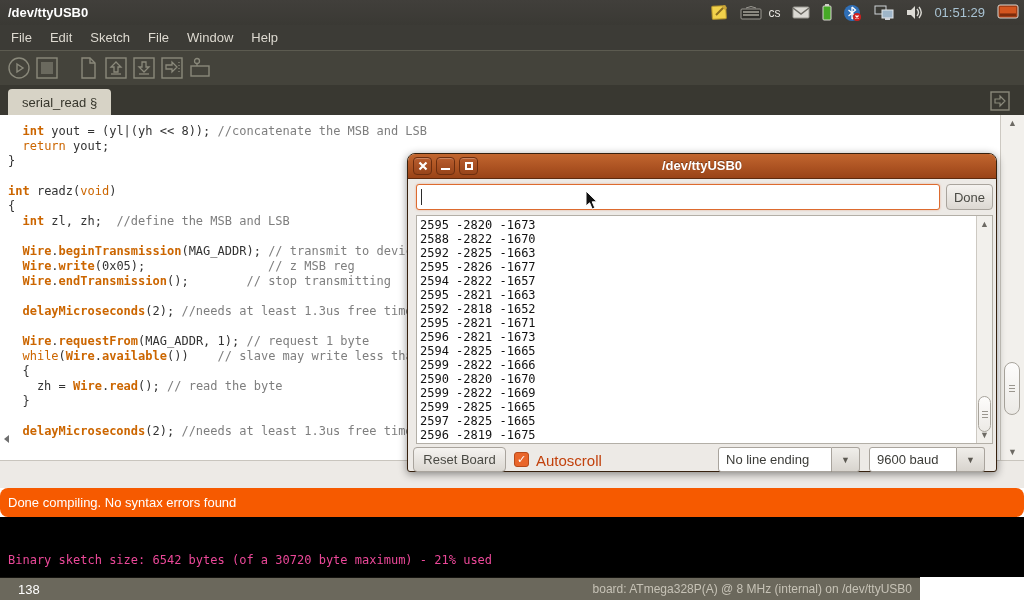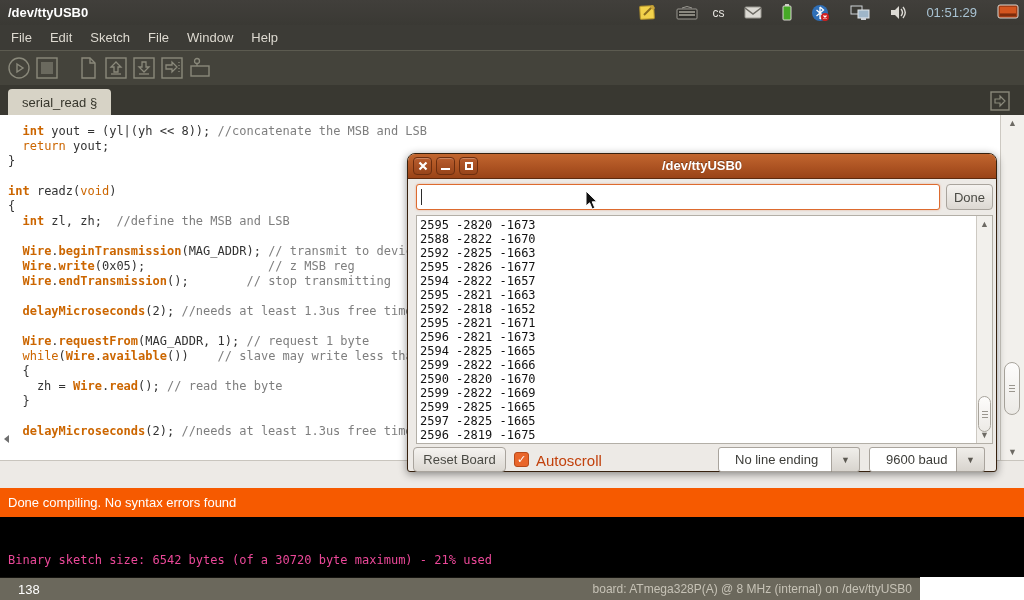--- a/index.html
+++ b/index.html
@@ -4,21 +4,21 @@
 <style>
   * { margin:0; padding:0; box-sizing:border-box; }
   body { background:#222; }
   .screen { position:relative; width:1024px; height:600px; overflow:hidden;
             font-family:"Liberation Sans", sans-serif; background:#ffffff; }
 
   
   .top-panel { position:absolute; left:0; top:0; width:1024px; height:25px;
                background:linear-gradient(#413f3b,#3a3934); display:flex; align-items:center; }
   .win-title { color:#ffffff; font-weight:bold; font-size:13px; padding-left:8px; }
-  .tray { position:absolute; right:0; top:0; height:25px; display:flex; align-items:center; gap:20px; padding-right:5px; }
+  .tray { position:absolute; right:0; top:0; height:25px; display:flex; align-items:center; gap:12px; padding-right:5px; }
   .kb-label { color:#e8e6e1; font-size:12px; margin-left:-6px; }
   .clock { color:#a9c3d3; font-size:13px; }
 
   
   .menu-bar { position:absolute; left:0; top:25px; width:1024px; height:25px;
               background:#3c3b36; display:flex; align-items:center; padding-left:2px; }
   .menu-item { color:#dedad1; font-size:13px; padding:4px 9px; cursor:default; }
 
   
   .toolbar { position:absolute; left:0; top:50px; width:1024px; height:35px;
@@ -51,21 +51,21 @@
   .sb-arrow { color:#6d6a64; font-size:9px; text-align:center; width:100%; position:absolute; }
   .thumb { position:absolute; left:3px; width:16px; background:linear-gradient(#fdfcfb,#eceae6);
            border:1px solid #a8a49c; border-radius:8px; display:flex; flex-direction:column;
            align-items:center; justify-content:center; gap:2px; }
   .thumb i { display:block; width:6px; height:1px; background:#9a968e; }
 
   
   .hscroll-strip { position:absolute; left:0; top:460px; width:1024px; height:28px;
                    background:#edeae6; border-top:1px solid #c9c5be; }
   .compile-bar { position:absolute; left:0; top:488px; width:1024px; height:29px;
-                 background:#f65a00; color:#ffffff; font-size:13px; display:flex; align-items:center; padding-left:8px; }
+                 background:#f65a00; color:#ffffff; font-size:13px; display:flex; align-items:center; padding-left:8px;border-radius:8px; }
   .console { position:absolute; left:0; top:517px; width:1024px; height:60px; background:#000000; }
   .console-text { position:absolute; left:8px; top:36px; color:#ec4899;
                   font-family:"DejaVu Sans Mono", monospace; font-size:12px; }
   .footer { position:absolute; left:0; top:577px; width:920px; height:23px;
             background:#6b685c; border-top:1px solid #14130f; display:flex; align-items:center; }
   .footer-line { color:#ffffff; font-size:13px; padding-left:18px; }
   .footer-board { position:absolute; right:8px; color:#c6c2b6; font-size:12px; }
 
   
   .serial-win { position:absolute; left:407px; top:153px; width:590px; height:319px;
@@ -99,21 +99,21 @@
                   background:#f2f0ec; border-left:1px solid #cdc9c2; }
 
   .sw-reset { position:absolute; left:5px; top:293px; width:93px; height:25px;
               background:linear-gradient(#f5f3f0,#dcd8d2); border:1px solid #a9a49d; border-radius:4px;
               color:#4a4a44; font-size:13px; }
   .sw-checkbox { position:absolute; left:106px; top:298px; width:15px; height:15px;
                  background:#e9662b; border:1px solid #b84a1a; border-radius:3px;
                  color:#ffffff; font-size:11px; line-height:13px; text-align:center; }
   .sw-autoscroll { position:absolute; left:128px; top:298px; font-size:15px; color:#c2410c; }
   .dd-box { position:absolute; top:293px; height:25px; background:#ffffff; border:1px solid #a9a49d;
-            border-radius:3px 0 0 3px; font-size:13px; color:#3c3c38; display:flex; align-items:center; padding-left:16px; }
+            border-radius:3px 0 0 3px; font-size:13px; color:#3c3c38; display:flex; align-items:center; padding-left:7px; }
   .dd-btn { position:absolute; top:293px; width:28px; height:25px;
             background:linear-gradient(#f0eeea,#d8d4ce); border:1px solid #a9a49d; border-left:none;
             border-radius:0 3px 3px 0; color:#5c5952; font-size:9px; text-align:center; line-height:25px; }
   .dd1-box { left:310px; width:114px; } .dd1-btn { left:424px; }
   .dd2-box { left:461px; width:88px; }  .dd2-btn { left:549px; }
 
   .mouse-cursor { position:absolute; left:585px; top:190px; z-index:50; }
 </style>
 </head>
 <body>

